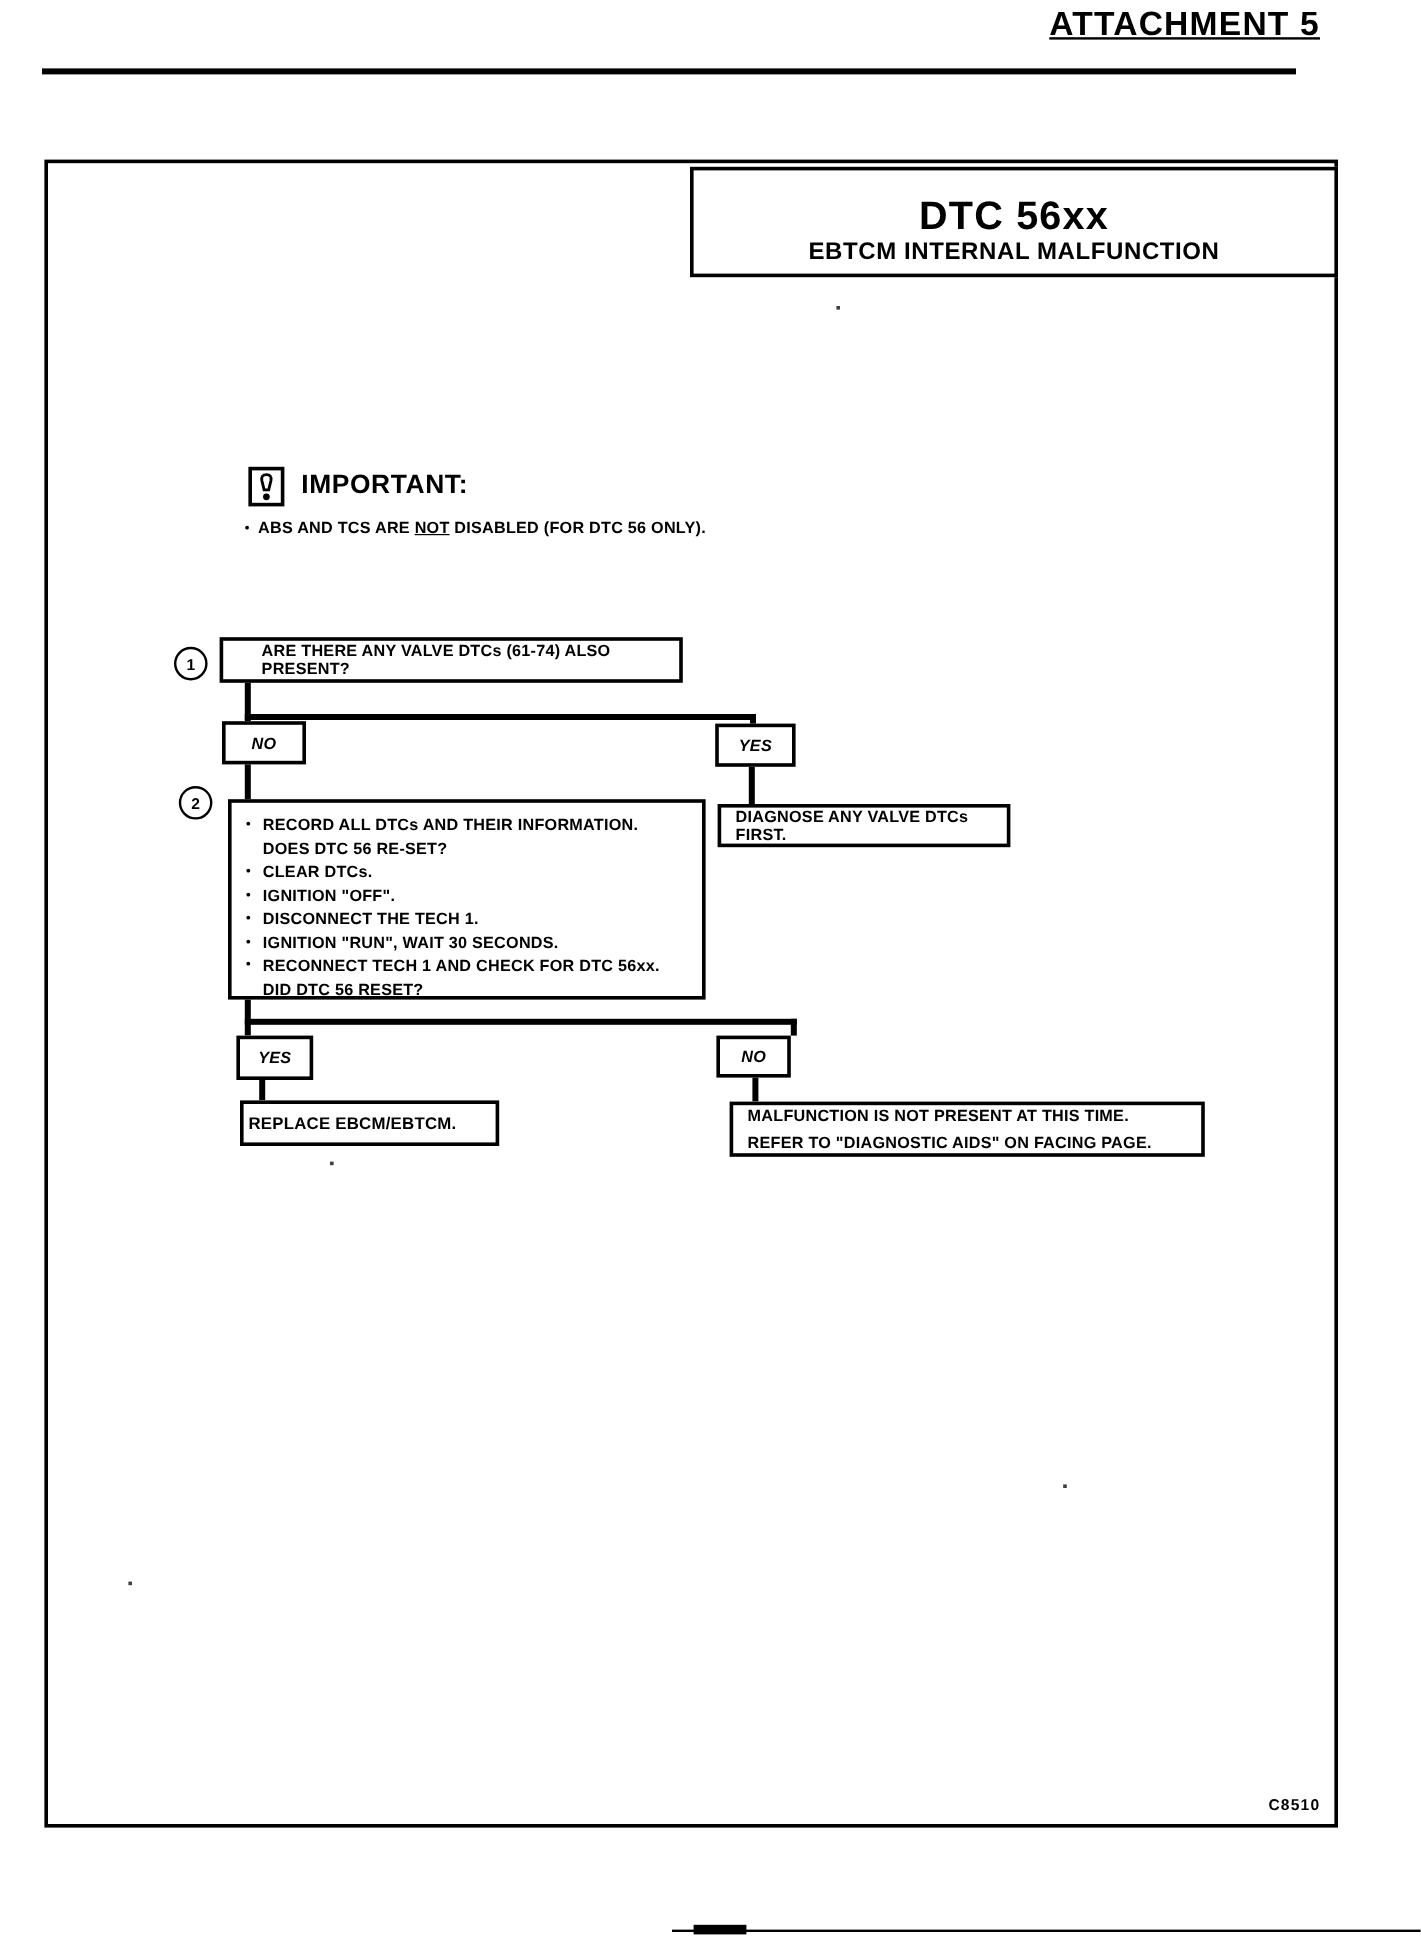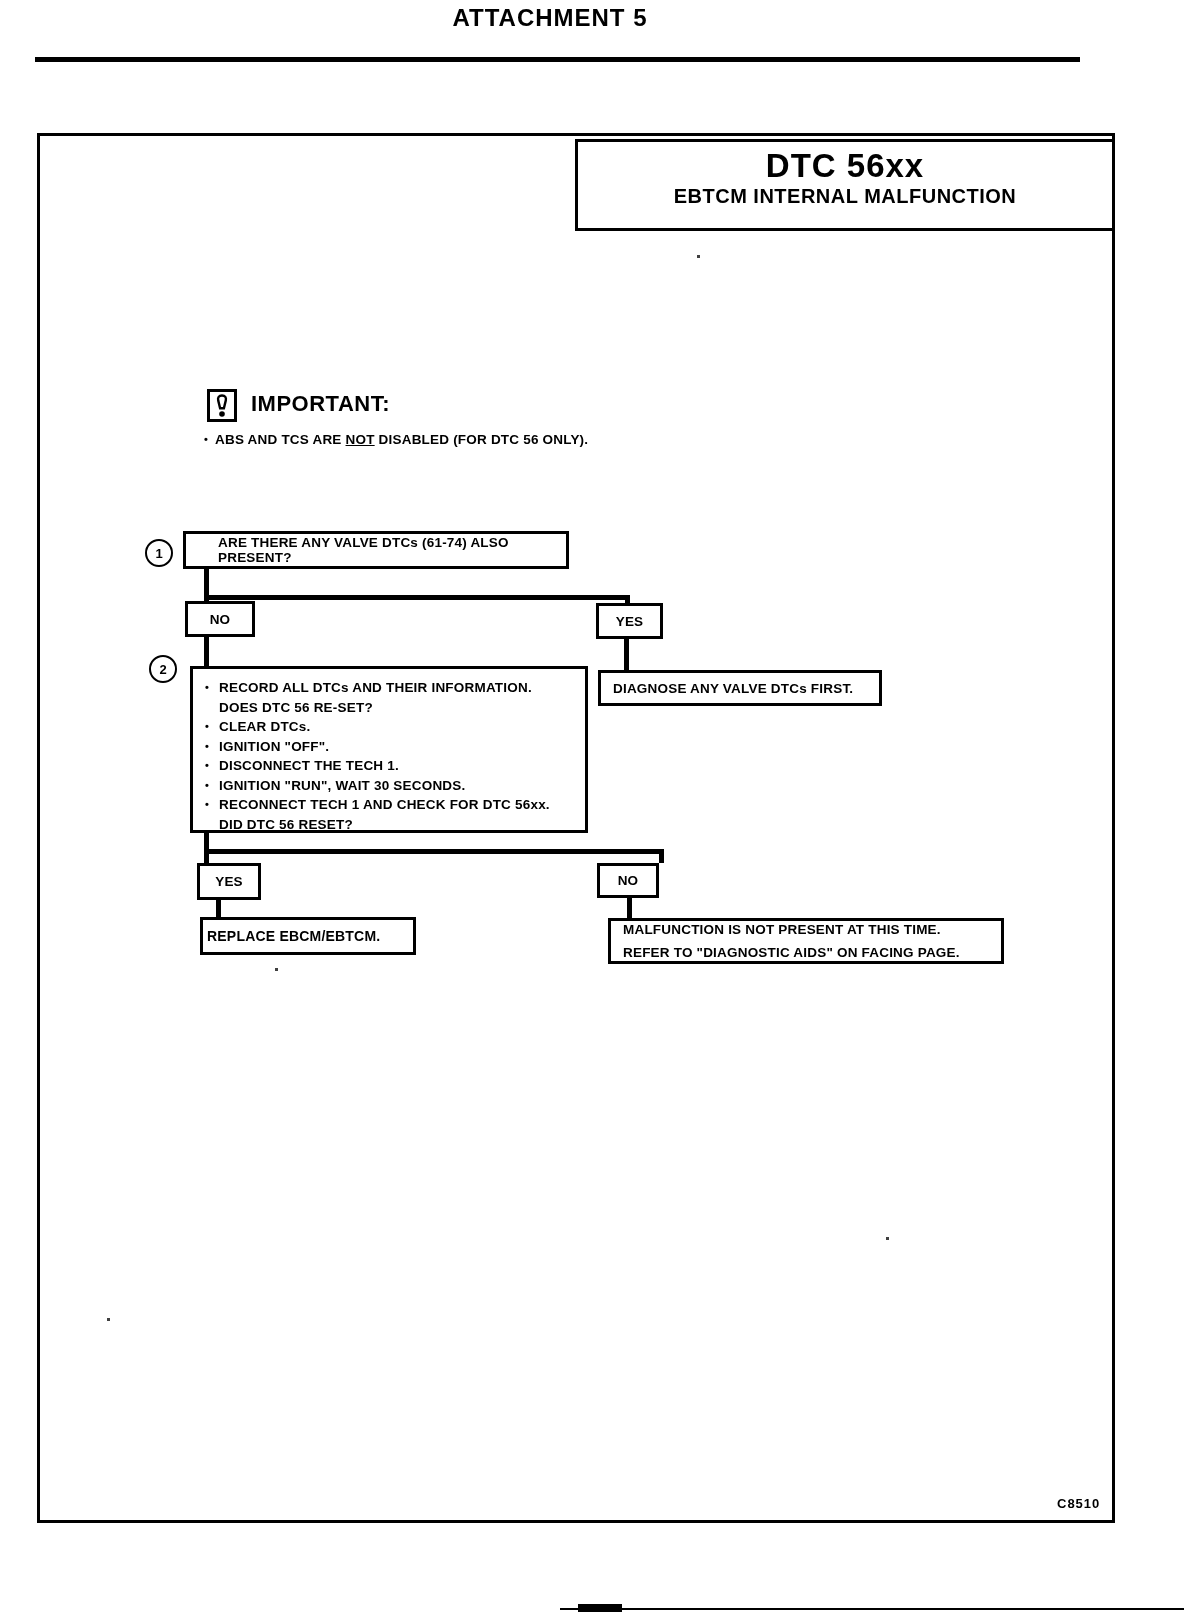--- a/index.html
+++ b/index.html
@@ -5,70 +5,70 @@
   * { box-sizing: border-box; }
   body { margin: 0; background: #ffffff; }
   .page {
     position: relative; width: 1184px; height: 1616px; background: #fff;
     font-family: "Liberation Sans", "DejaVu Sans", sans-serif; color: #000;
     overflow: hidden;
   }
   .abs { position: absolute; }
 
   .header-title {
-    left: 0; top: 4px; width: 1100px; text-align: center;
-    font-size: 24px; font-weight: bold; letter-spacing: 1px;
+    left: 0; top: 4px; width: 1100px; text-align: right;
+    font-size: 28px; font-weight: bold; letter-spacing: 1px; text-decoration: underline;
   }
   .top-rule { left: 35px; top: 57px; width: 1045px; height: 5px; background: #000; }
 
   .frame {
     left: 37px; top: 133px; width: 1078px; height: 1390px;
     border: 3px solid #000;
   }
 
   .dtc-box {
     position: absolute; top: 3px; right: -3px; width: 540px; height: 92px;
     border: 3px solid #000; text-align: center; background: #fff;
   }
-  .dtc-line1 { font-size: 33px; font-weight: bold; margin-top: 5px; letter-spacing: 1px; }
+  .dtc-line1 { font-size: 33px; font-weight: bold; margin-top: 19px; letter-spacing: 1px; }
   .dtc-line2 { font-size: 20px; font-weight: bold; letter-spacing: 0.5px; }
 
   .imp-icon-box {
     position: absolute; left: 167px; top: 253px; width: 30px; height: 33px;
     border: 3px solid #000; display: flex; align-items: center; justify-content: center;
   }
   .imp-label { position: absolute; left: 211px; top: 255px; font-size: 22px; font-weight: bold; letter-spacing: 0.5px; }
   .imp-note { position: absolute; left: 164px; top: 296px; font-size: 13.5px; font-weight: bold; letter-spacing: 0.2px; }
   .imp-note .u { text-decoration: underline; }
   .imp-note .marker { margin-right: 7px; font-size: 11px; vertical-align: 1px; }
 
   .fc-box {
     position: absolute; border: 3px solid #000; background: #fff;
     font-weight: bold; font-size: 13.5px; letter-spacing: 0.2px;
     display: flex; align-items: center;
   }
-  .fc-center { justify-content: center; }
+  .fc-center { justify-content: center; font-style: italic; }
   .fc-line { position: absolute; background: #000; }
   .fc-circle {
     position: absolute; width: 28px; height: 28px; border: 2.5px solid #000;
     border-radius: 50%; display: flex; align-items: center; justify-content: center;
     font-size: 13px; font-weight: bold; background: #fff;
   }
 
   .box1 { left: 143px; top: 395px; width: 386px; height: 38px; padding-left: 32px; }
   .no1  { left: 145px; top: 465px; width: 70px;  height: 36px; }
   .yes1 { left: 556px; top: 467px; width: 67px;  height: 36px; }
   .box2 {
     left: 150px; top: 530px; width: 398px; height: 167px;
     display: block; padding: 9px 8px 6px 12px;
   }
   .b2-item { position: relative; padding-left: 14px; line-height: 19.5px; }
   .b2-marker { position: absolute; left: 0; top: 0; font-size: 11px; }
   .b2-line { display: block; }
-  .diagnose { left: 558px; top: 534px; width: 284px; height: 36px; padding-left: 12px; }
+  .diagnose { left: 558px; top: 534px; width: 244px; height: 36px; padding-left: 12px; }
   .yes2 { left: 157px; top: 727px; width: 64px; height: 37px; }
   .no2  { left: 557px; top: 727px; width: 62px; height: 35px; }
   .replace { left: 160px; top: 781px; width: 216px; height: 38px; padding-left: 4px; font-size: 14px; }
   .malf {
     left: 568px; top: 782px; width: 396px; height: 46px; padding-left: 12px;
     flex-direction: column; align-items: flex-start; justify-content: space-between; line-height: 17px;
   }
   .malf span { display: block; }
 
   .footer-note {

